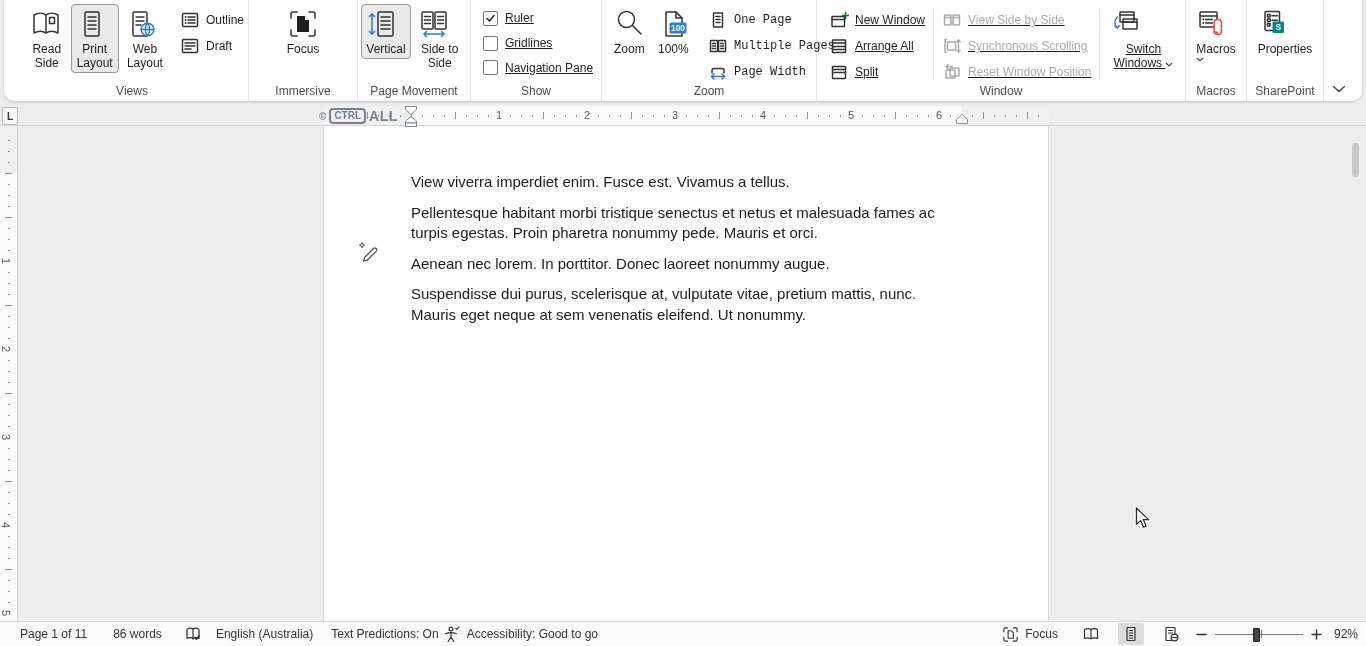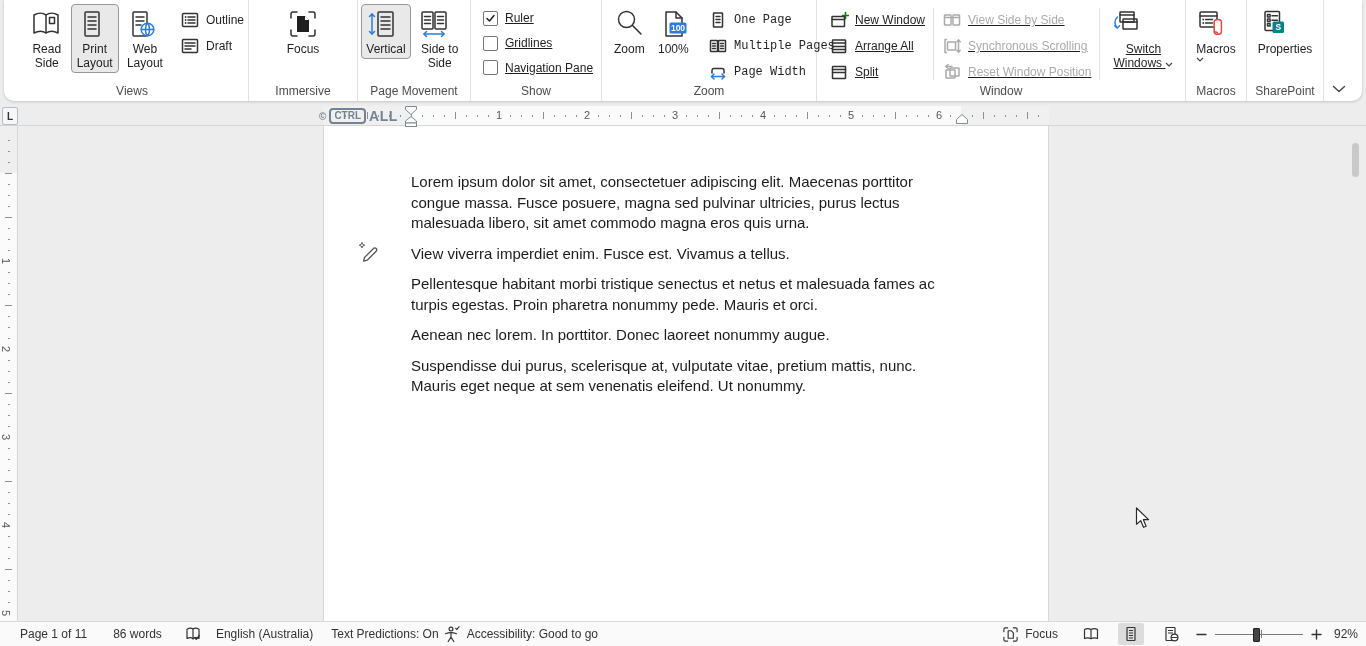--- a/index.html
+++ b/index.html
@@ -556,21 +556,20 @@
       <span class="vline" style="top: 443px;"></span>
       <span class="vdot" style="top: 454px;"></span>
       <span class="vdot" style="top: 465px;"></span>
       <span class="vdot" style="top: 476px;"></span>
       <span class="vnum" style="top: 487px;">5</span>
     </div>
 </div>
 
 <div id="page"></div>
 <div id="doctext">
-  <p>Lorem ipsum dolor sit amet, consectetuer adipiscing elit. Maecenas porttitor congue massa. Fusce posuere, magna sed pulvinar ultricies, purus lectus malesuada libero, sit amet commodo magna eros quis urna.</p>
   <p>View viverra imperdiet enim. Fusce est. Vivamus a tellus.</p>
   <p>Pellentesque habitant morbi tristique senectus et netus et malesuada fames ac turpis egestas. Proin pharetra nonummy pede. Mauris et orci.</p>
   <p>Aenean nec lorem. In porttitor. Donec laoreet nonummy augue.</p>
   <p>Suspendisse dui purus, scelerisque at, vulputate vitae, pretium mattis, nunc. Mauris eget neque at sem venenatis eleifend. Ut nonummy.</p>
 </div>
 <div id="pen-margin">
   <svg width="22" height="22" viewBox="0 0 22 22">
       <path d="M6 1.5l.8 1.9 1.9.8-1.9.8L6 6.9l-.8-1.9-1.9-.8 1.9-.8z" fill="none" stroke="#555" stroke-width="1" stroke-linejoin="round"></path>
       <path d="M8.5 16.5L17.5 7.5a1.9 1.9 0 0 1 2.7 2.7L11.2 19.2l-3.6 1z" fill="none" stroke="#555" stroke-width="1.3" stroke-linejoin="round"></path>
     </svg>

